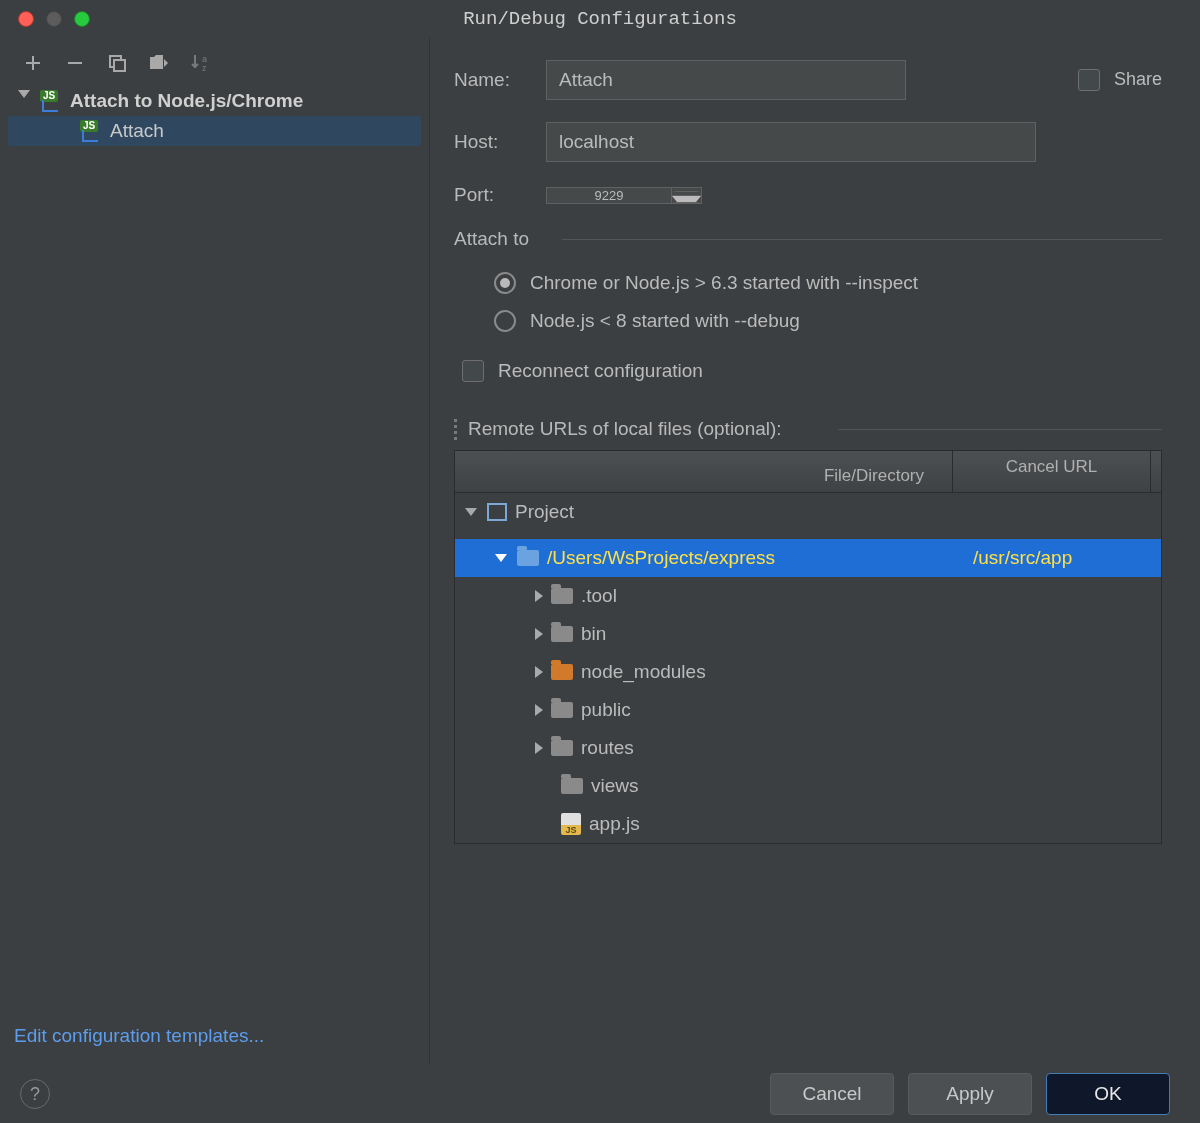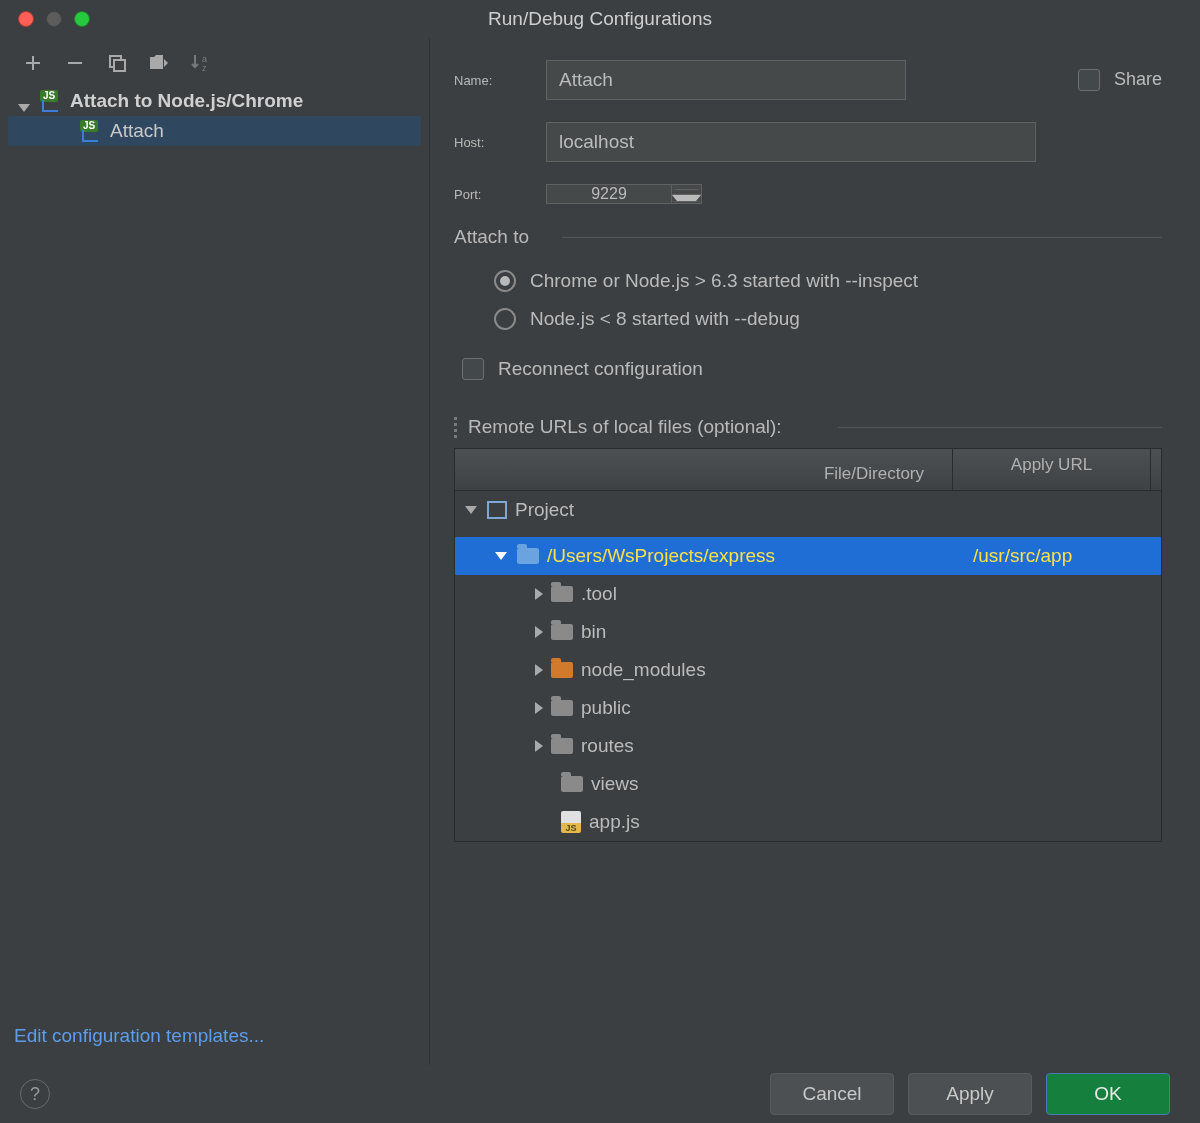--- a/index.html
+++ b/index.html
@@ -29,20 +29,21 @@
 }
 .tl-close { background: #ff5f56; border: 1px solid #a73c33; }
 .tl-min   { background: #5c5c5c; border: 1px solid #444; }
 .tl-max   { background: #27c93f; border: 1px solid #1e7d2b; }
 .title {
   position: absolute;
   left: 0; right: 0;
   text-align: center;
   color: #cfcfcf;
   font-size: 19px;
+  font-family: Liberation Mono, monospace;
 }
 .main {
   display: flex;
   height: calc(100% - 38px - 58px);
 }
 .left-panel {
   width: 430px;
   border-right: 1px solid #323232;
   display: flex;
   flex-direction: column;
@@ -59,21 +60,21 @@
   color: #a9a9a9;
   cursor: pointer;
 }
 .tree {
   flex: 1;
   padding: 4px 8px;
   overflow: auto;
 }
 .tree-row {
   display: flex;
-  align-items: flex-end;
+  align-items: flex-start;
   gap: 8px;
   padding: 4px 10px;
   border-radius: 2px;
   color: #c9c9c9;
   font-size: 19px;
   cursor: pointer;
 }
 .tree-row.group {
   font-weight: 700;
   color: #d0d0d0;
@@ -126,42 +127,42 @@
   overflow: auto;
 }
 .form-row {
   display: flex;
   align-items: center;
   margin-bottom: 22px;
 }
 .form-label {
   width: 92px;
   color: #b9b9b9;
-  font-size: 13px;
+  font-size: 19px;
 }
 .text-input {
   background: #45494a;
   border: 1px solid #616161;
   color: #bbbbbb;
   padding: 8px 12px;
   font-size: 19px;
 }
 .name-input { width: 360px; }
 .host-input { width: 490px; }
 .port-wrap {
   display: flex;
   border: 1px solid #616161;
 }
 .port-input {
   background: #45494a;
   border: none;
   color: #bbbbbb;
   text-align: center;
   width: 124px;
-  font-size: 16px;
+  font-size: 13px;
 }
 .spinner {
   width: 30px;
   display: flex; flex-direction: column;
   border-left: 1px solid #616161;
 }
 .spinner div {
   flex: 1;
   display: flex; align-items: center; justify-content: center;
   background: #45494a;
@@ -307,21 +308,21 @@
   padding: 9px 20px;
   text-align: center;
   border: 1px solid #5a5a5a;
   background: #4c5052;
   color: #c8c8c8;
   font-size: 19px;
   border-radius: 4px;
   cursor: pointer;
 }
 .btn.primary {
-  background: #15803d;
+  background: #0f172a;
   border-color: #447bb5;
   color: #e8e8e8;
 }
 .drag-dots {
   width: 8px;
   display: flex; flex-direction: column; gap: 3px;
   margin-right: 6px;
 }
 .drag-dots span { width:3px;height:3px;background:#7a7a7a; }
 </style>
@@ -446,21 +447,21 @@
           <span></span>
           <span></span>
           <span></span>
         </div>
       <div class="section-title section-line remote-line" style="flex:1;margin:0">Remote URLs of local files (optional):</div>
     </div>
 
     <div class="remote-table">
       <div class="rt-head">
         <div class="col1">File/Directory</div>
-        <div class="col2">Apply URL</div>
+        <div class="col2">Cancel URL</div>
         <div style="width:10px"></div>
       </div>
       <div class="rt-body">
         <div class="ft-row">
           <div class="name-cell indent0">
             <div class="expand-tri"></div>
             <div class="project-icon"></div>
             <span>Project</span>
           </div>
           <div class="url-cell"></div>

